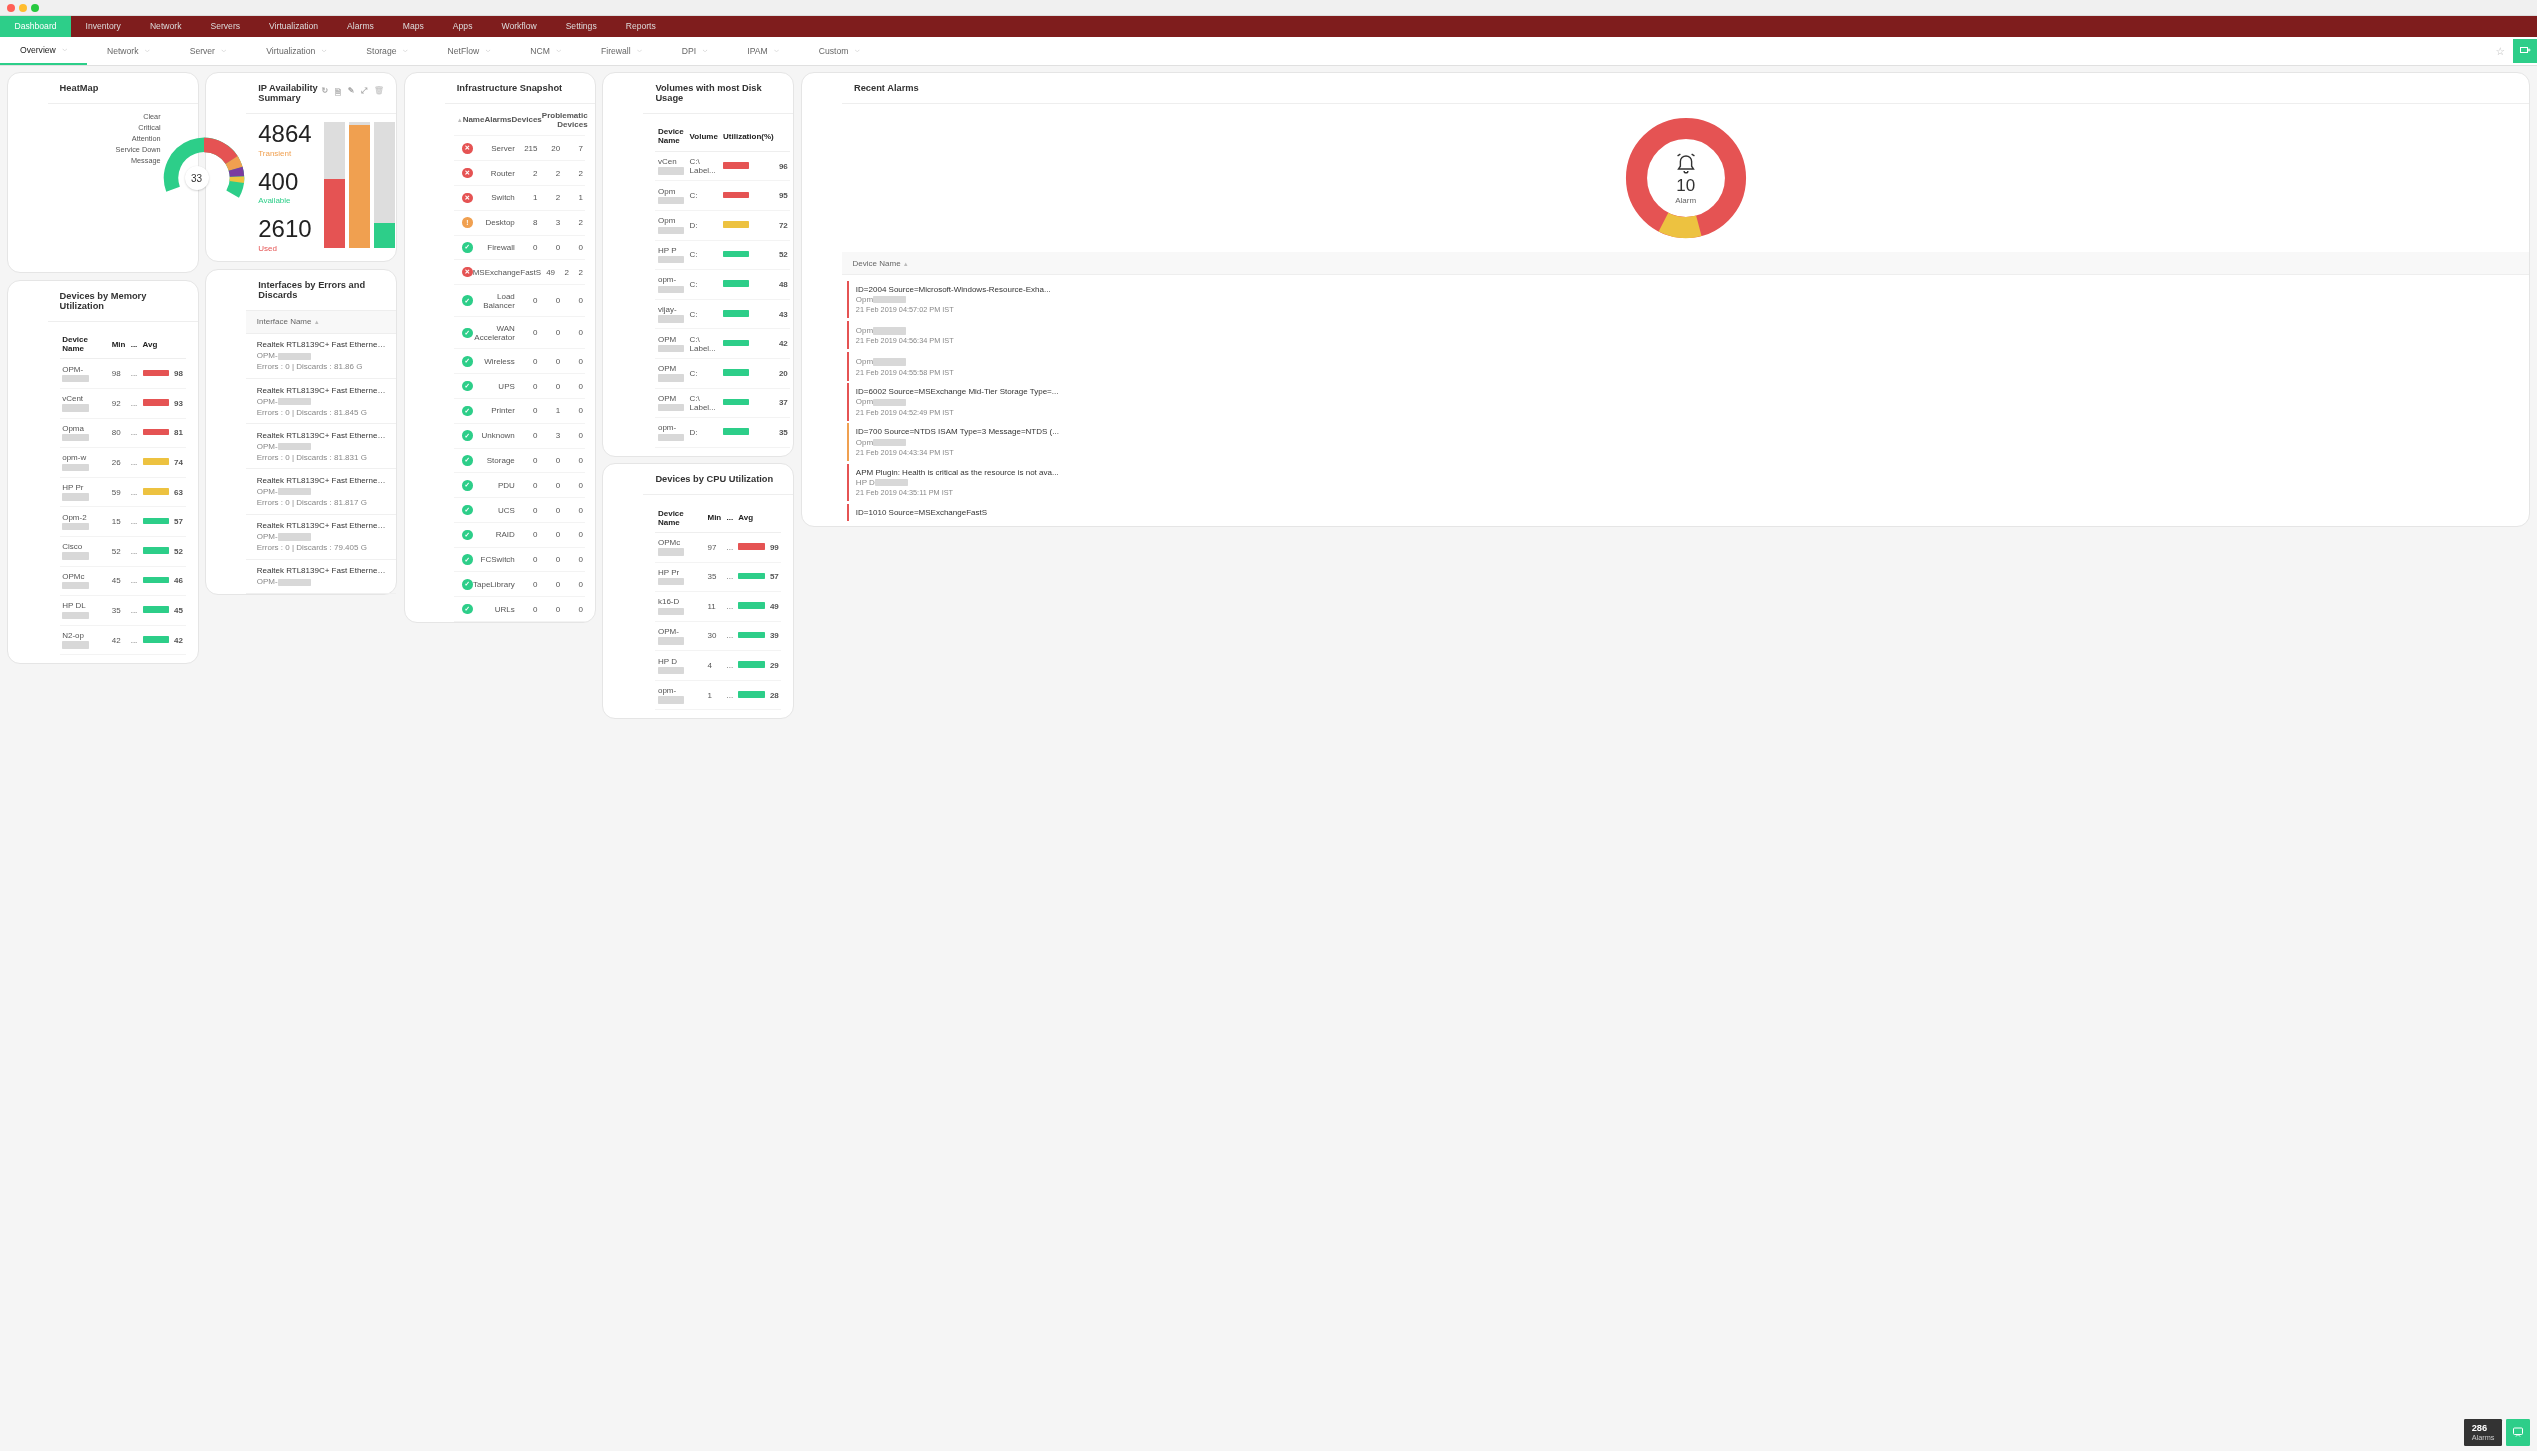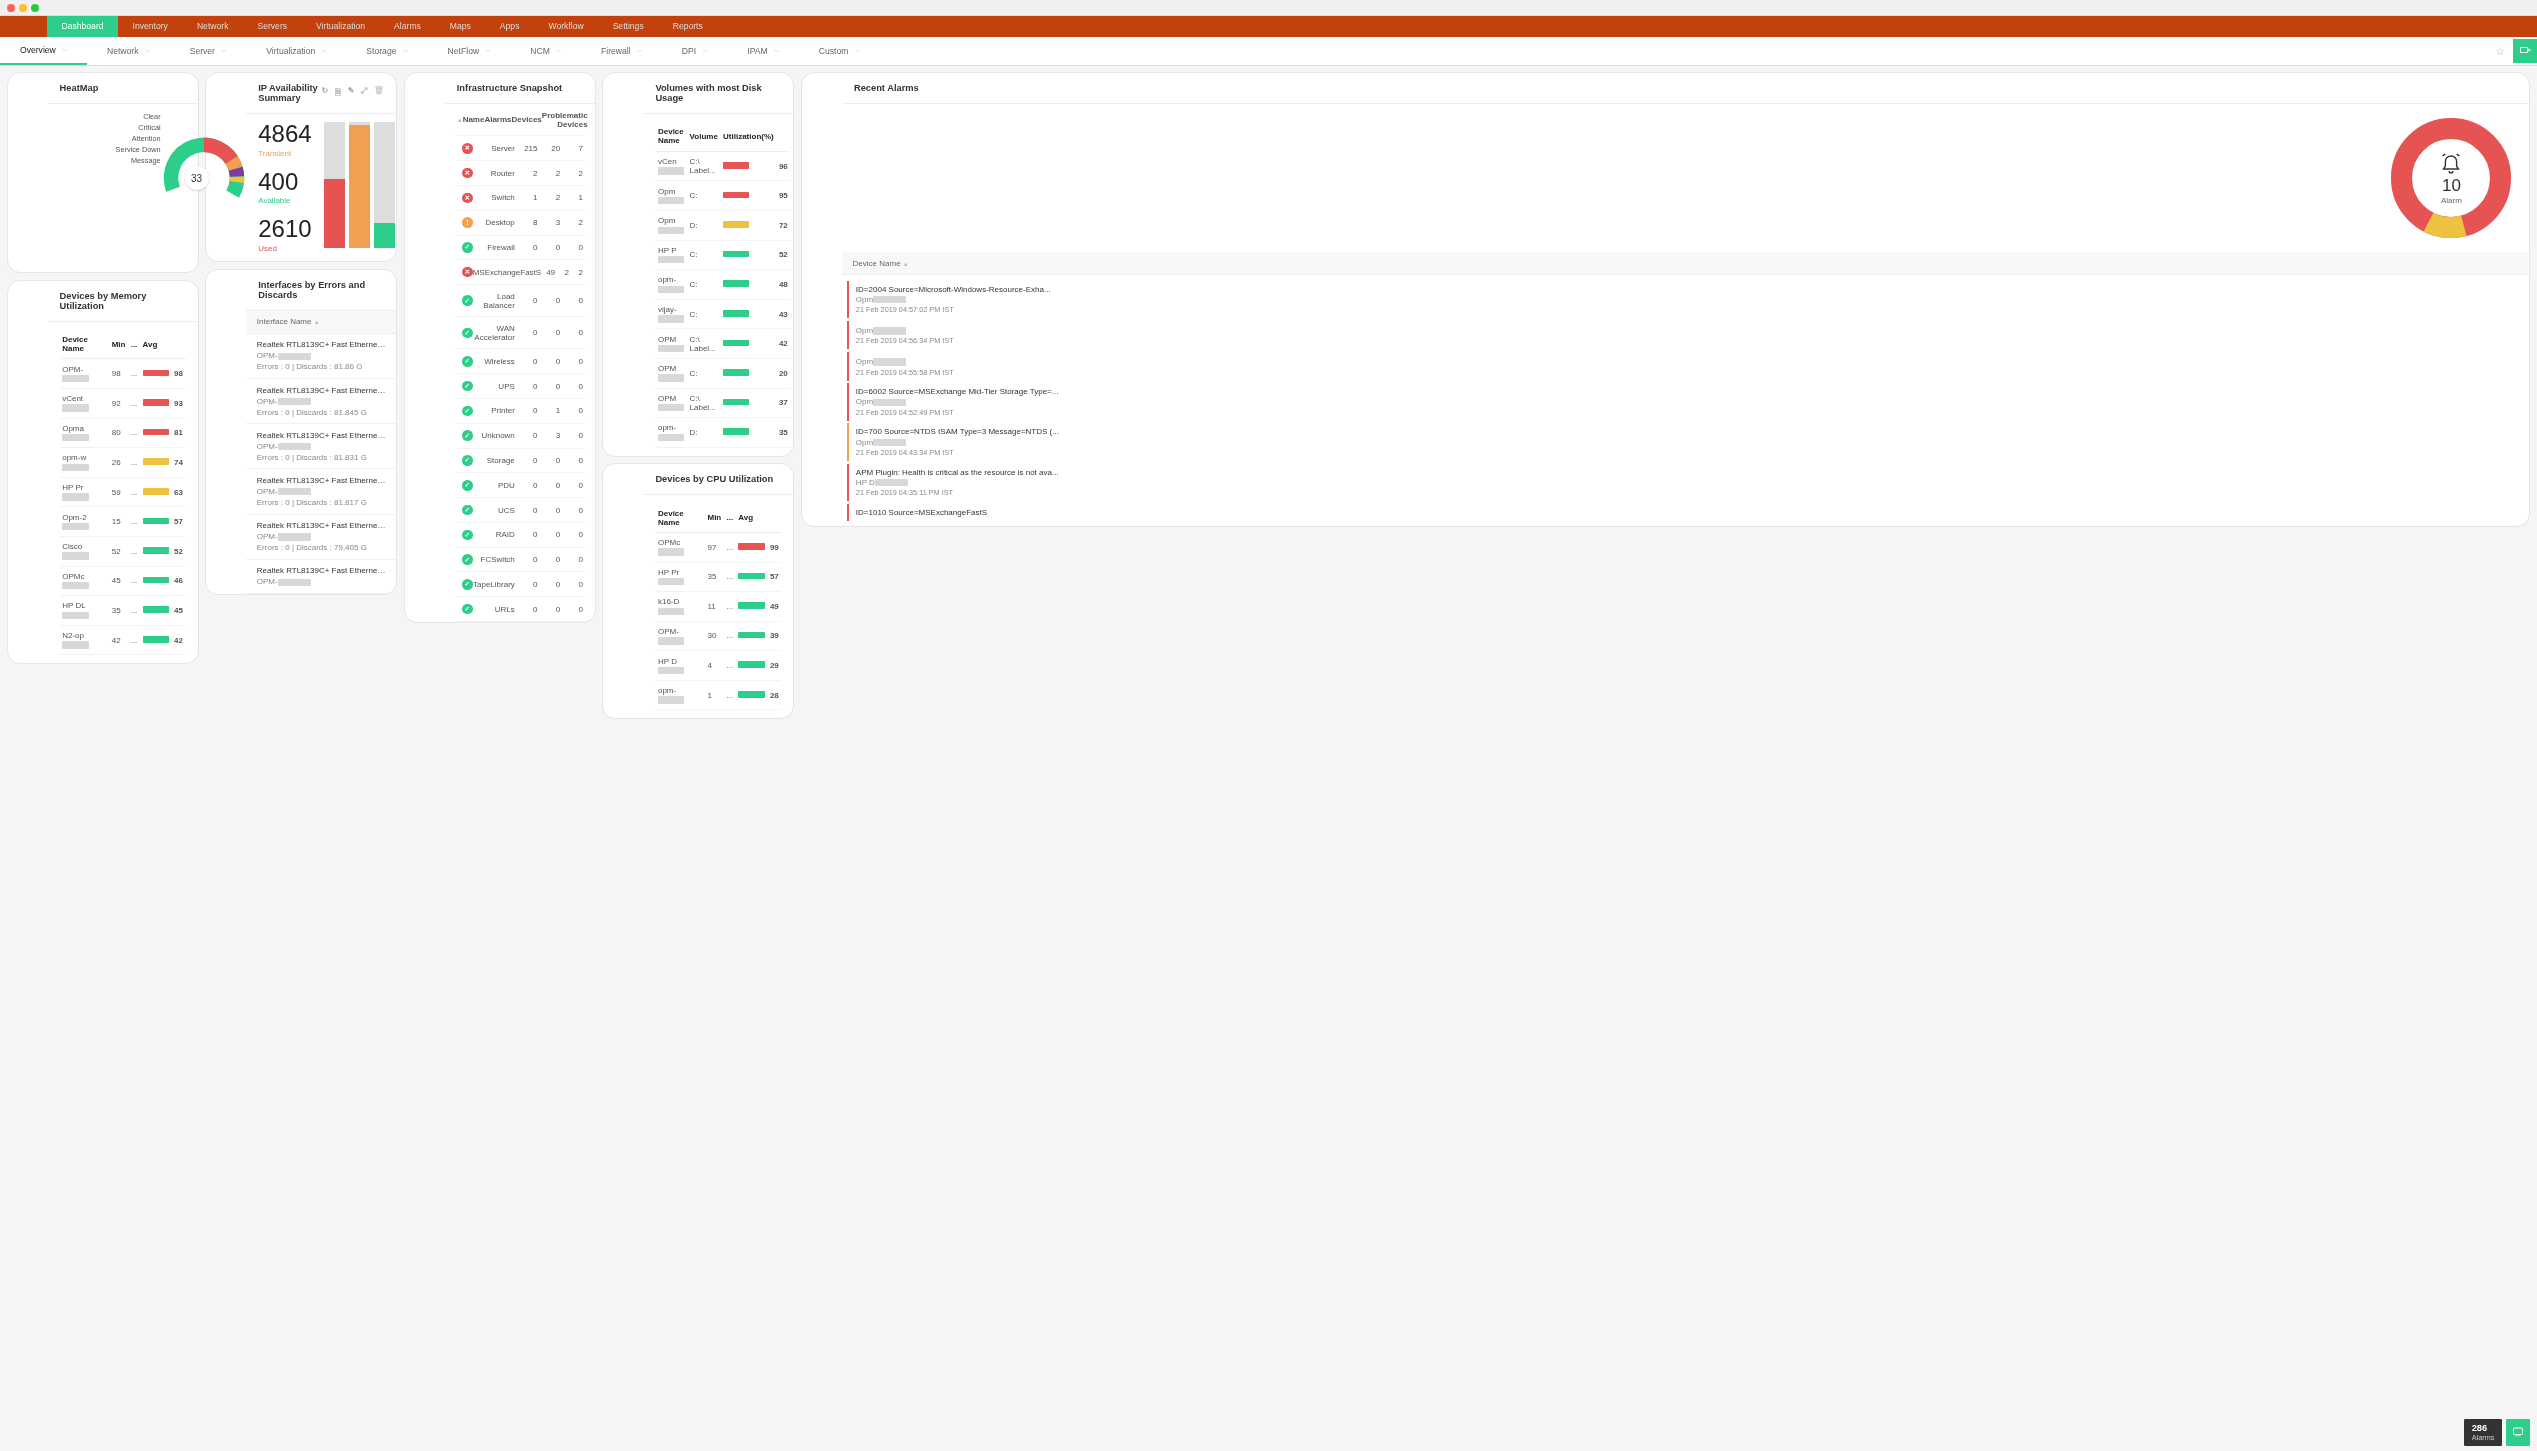--- a/index.html
+++ b/index.html
@@ -2,21 +2,21 @@
 <html style="font-size:10.6px"><head>
 <meta charset="utf-8">
 <style>
 * { box-sizing: border-box; margin: 0; padding: 0; }
 body { font-family: -apple-system, BlinkMacSystemFont, "Segoe UI", Arial, sans-serif; background: #f5f5f5; color: #333; font-size: 8.6px; }
 
 .titlebar { height: 16px; background: #f0f0f0; display: flex; align-items: center; padding-left: 6.6px; gap: 4px; border-bottom: 0.7px solid #ddd; }
 .tl-dot { width: 8px; height: 8px; border-radius: 50%; }
 .tl-red { background: #ff5f56; } .tl-yellow { background: #ffbd2e; } .tl-green { background: #27c93f; }
 
-.topnav { background: #c2410c; display: flex; padding-left: 47px; }
+.topnav { background: #7f1d1d; display: flex; }
 .topnav .item { color: #ddd; padding: 5.3px 14.5px; font-size: 8.6px; cursor: pointer; }
 .topnav .item.active { background: #2dce89; color: #fff; }
 
 .subnav { background: #fff; border-bottom: 0.7px solid #e0e0e0; display: flex; align-items: center; }
 .subnav .item { padding: 8px 20px; color: #666; font-size: 8.6px; cursor: pointer; position: relative; display: flex; align-items: center; gap: 6.6px; }
 .subnav .item.active { color: #222; border-bottom: 2px solid #2dce89; }
 .subnav .chev { font-size: 6px; color: #aaa; }
 .subnav .right { margin-left: auto; display: flex; align-items: center; }
 .star { color: #bbb; font-size: 10.6px; padding: 0 8px; }
 .addbtn { background: #2dce89; color: #fff; width: 24px; height: 24px; display: flex; align-items: center; justify-content: center; }
@@ -634,21 +634,21 @@
               </tr>
             </tbody>
         </table>
       </div>
     </div>
   </div>
 
   <div class="col">
     <div class="card">
       <div class="card-header">Recent Alarms</div>
-      <div class="card-body" style="position:relative; display:flex; justify-content:flex-end;">
+      <div class="card-body" style="position:relative; display:flex; justify-content:center;">
         <div style="position:relative; width:132px; height:132px;">
           <svg width="132" height="132" viewBox="0 0 200 200">
             <circle cx="100" cy="100" r="75" fill="none" stroke="#e55353" stroke-width="32"></circle>
             <circle cx="100" cy="100" r="75" fill="none" stroke="#edc240" stroke-width="32" stroke-dasharray="55 471" transform="rotate(75 100 100)"></circle>
           </svg>
           <div class="donut-center">
             <svg class="bell" viewBox="0 0 24 24" fill="none" stroke="#333" stroke-width="1.5">
               <path d="M18 16v-5a6 6 0 10-12 0v5l-2 3h16l-2-3z"></path>
                 <path d="M10 21a2 2 0 004 0"></path>
               <line x1="3" y1="5" x2="6" y2="3"></line>

